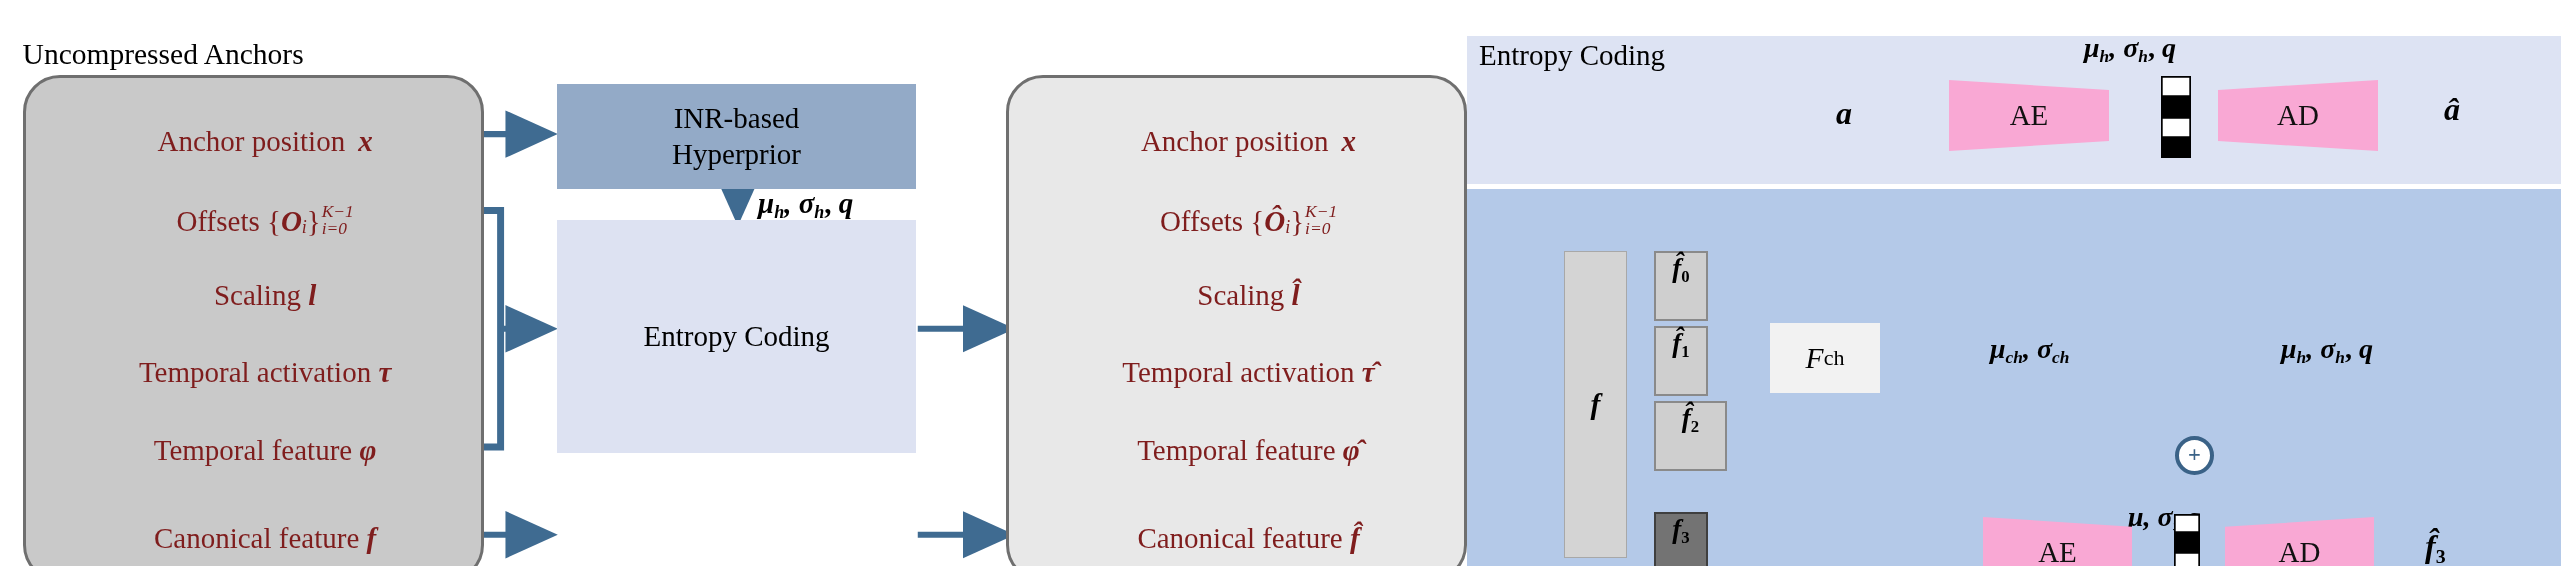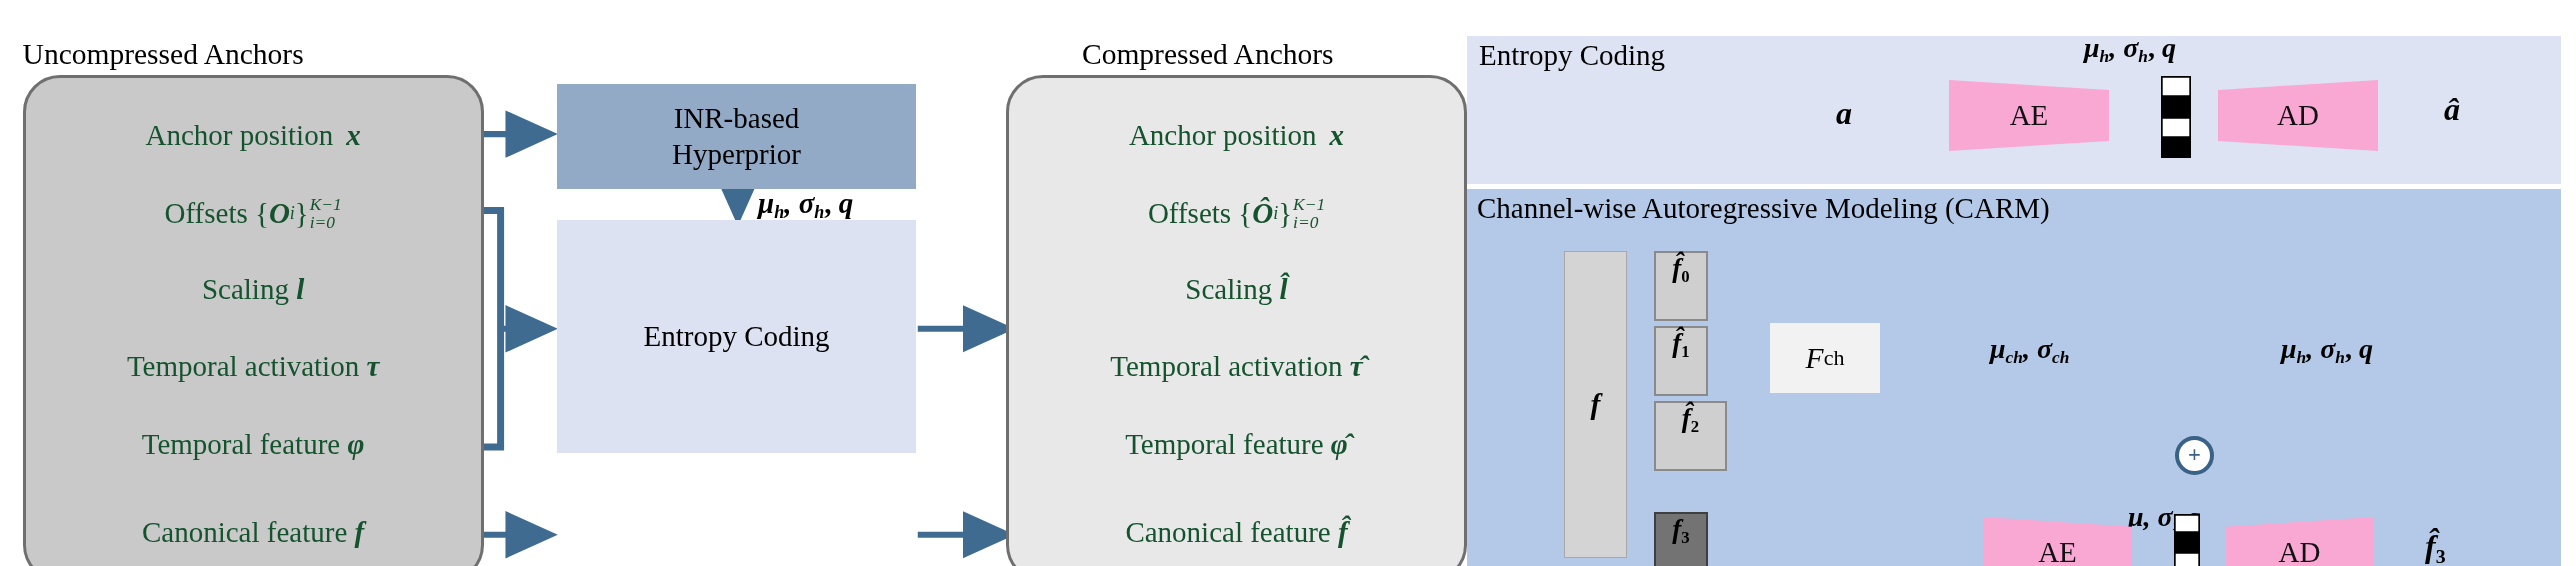--- a/index.html
+++ b/index.html
@@ -17,23 +17,23 @@
     font-family:"Liberation Serif","DejaVu Serif",serif;
   }
 
   
   .anchor-box{
     border:3.5px solid #6f6f6f;border-radius:37px;box-sizing:border-box;
   }
   .anchor-box.uncompressed{background:#c9c9c9;}
   .anchor-box.compressed{background:#e8e8e8;}
   .anchor-row{
-    position:absolute;left:0;width:100%;
-    font-size:29px;color:#14532d;white-space:nowrap;
-    display:flex;align-items:center;justify-content:center;
+    position:absolute;left:12px;width:100%;
+    font-size:29px;color:#7f1d1d;white-space:nowrap;
+    display:flex;align-items:flex-end;justify-content:center;
   }
 
   
   .proc-box{
     box-sizing:border-box;display:flex;align-items:center;justify-content:center;
     font-size:29px;color:#000;line-height:1.22;text-align:center;white-space:pre-line;
   }
 
   
   .rpanel{box-sizing:border-box;}
@@ -188,21 +188,20 @@
   <div class="abs proc-box" style="left:557px;top:50px;width:359px;height:105px;background:#93aac7;">INR-based
 Hyperprior</div>
 
   <div class="abs mlabel" style="left:758px;top:153px;font-size:29px;font-weight:700;">
     <span class="bi">μ</span><sub>h</sub><span class="bi">,&nbsp;σ</span><sub>h</sub><span>,&nbsp;</span><span class="it">q</span>
   </div>
 
   <div class="abs proc-box" style="left:557px;top:186px;width:359px;height:233px;background:#dde2f2;">Entropy Coding</div>
 
 
-  <div class="abs panel-title" style="left:1082px;top:3.5px;">Compressed Anchors</div>
 
   <div class="abs anchor-box compressed" style="left:1006px;top:41px;width:461px;height:507px;">
     <div class="anchor-row" style="top:35px;height:45px;">
       <span>Anchor&nbsp;position&nbsp;</span>
         <span class="bi"> x</span>
     </div>
     <div class="anchor-row" style="top:111px;height:49px;">
       <span>Offsets&nbsp;{</span>
         <span class="bi">Ô</span>
         <sub>i</sub>
@@ -246,21 +245,20 @@
 
   <div class="trap ad" style="left:2218px;top:46px;width:160px;height:71px;">AD</div>
 
   <div class="mlabel" style="left:2444px;top:57px;font-size:32px;"><span class="bi">â</span></div>
 
   <div class="mlabel" style="left:2084px;top:-1.7px;font-size:28px;font-weight:700;">
     <span class="bi">μ</span><sub>h</sub><span class="bi">,&nbsp;σ</span><sub>h</sub><span>,&nbsp;</span><span class="it">q</span>
   </div>
 
   <div class="abs rpanel" style="left:1467px;top:155px;width:1094px;height:410px;background:#b4c9e8;"></div>
-  <div class="rpanel-title" style="left:1477px;top:158px;">Channel-wise Autoregressive Modeling (CARM)</div>
 
   <div class="fbar" style="left:1564px;top:217px;width:63px;height:307px;">
       <span class="bi">f</span>
     </div>
 
   <div class="chip gray" style="left:1654px;top:217px;width:54px;height:70px;">
       <span class="bi">f̂<sub style="font-style:normal;font-weight:700;">0</sub></span>
     </div>
   <div class="chip gray" style="left:1654px;top:292px;width:54px;height:70px;">
       <span class="bi">f̂<sub style="font-style:normal;font-weight:700;">1</sub></span>

